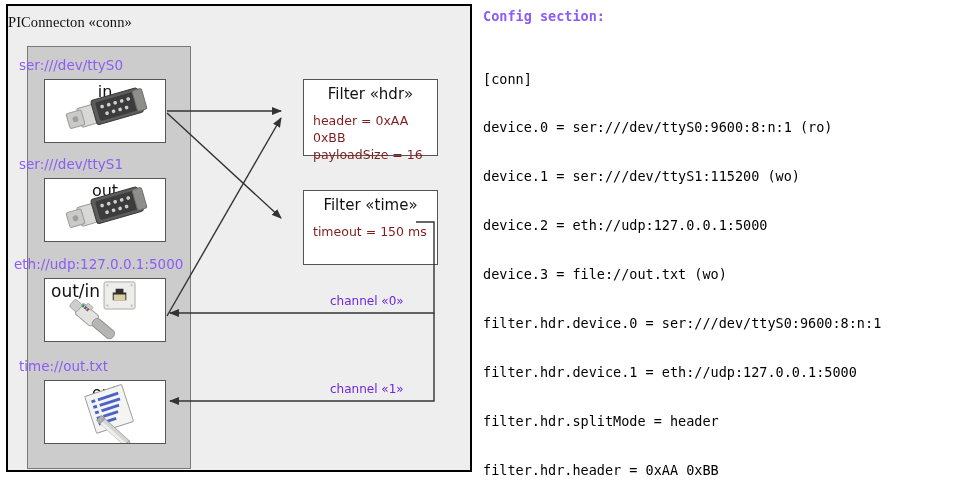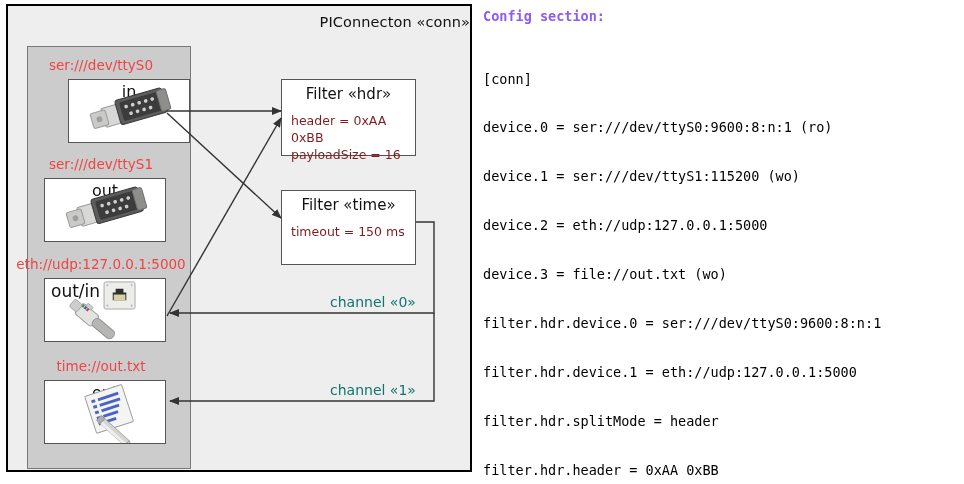--- a/index.html
+++ b/index.html
@@ -25,24 +25,25 @@
     height: 468px;
     background: #eeeeee;
     border: 2px solid #000000;
     box-sizing: border-box;
   }
   #diagram-title {
     position: absolute;
     left: 0;
     top: 8px;
     width: 100%;
-    text-align: right;
+    text-align: left;
     font-size: 14.5px;
     color: #111;
     letter-spacing: .1px;
+    font-family: Liberation Serif, serif;
   }
 
   
   .group-box {
     position: absolute;
     background: #cccccc;
     border: 1.5px solid #787878;
     box-sizing: border-box;
   }
   .group-label {
@@ -54,23 +55,22 @@
     font-size: 14px;
     color: #111;
   }
 
   #devices-box  { left: 19px;  top: 40px; width: 164px; height: 423px; }
   #filters-box  { left: 248px; top: 40px; width: 188px; height: 423px; }
 
   
   .node-caption {
     position: absolute;
-    text-align: center;
     font-size: 13.5px;
-    color: #ef4444;
+    color: #8b5cf6;
     white-space: nowrap;
   }
   .node-card {
     position: absolute;
     background: #ffffff;
     border: 1.5px solid #555555;
     box-sizing: border-box;
   }
   .node-dir {
     position: absolute;
@@ -85,42 +85,43 @@
     position: absolute;
     left: 0; top: 0; width: 100%; height: 100%;
   }
 
   
   .filter-card {
     position: absolute;
     background: #ffffff;
     border: 1.5px solid #555555;
     box-sizing: border-box;
+    margin-left: 22px;
   }
   .filter-title {
     position: absolute;
     top: 5px; left: 0; width: 100%;
     text-align: center;
     font-size: 15px;
     color: #111;
   }
   .filter-props {
     position: absolute;
     left: 9px;
     top: 32px;
     font-size: 12.5px;
     line-height: 17px;
     color: #7f1d1d;
   }
 
   
   .channel-label {
     position: absolute;
-    font-size: 14px;
-    color: #0f766e;
+    font-size: 12px;
+    color: #6d28d9;
     white-space: nowrap;
   }
 
   
   .overlay {
     position: absolute;
     left: 0; top: 0;
     width: 964px; height: 484px;
     pointer-events: none;
   }
@@ -154,21 +155,21 @@
 <div id="page">
 
   <div id="diagram-frame">
     <div id="diagram-title">PIConnecton «conn»</div>
 
     <div class="group-box" id="devices-box"></div>
 
   </div>
 
   <div class="node-caption" style="left:19px; top:57px; width:164px;">ser:///dev/ttyS0</div>
-  <div class="node-card" style="left:44px; top:79px; width:122px; height:64px;margin-left:24px;">
+  <div class="node-card" style="left:44px; top:79px; width:122px; height:64px;">
     <div class="node-dir">in</div>
     <svg class="node-art" viewBox="0 0 122 64">
       <g transform="translate(30,24) rotate(-16)">
         <rect x="0" y="6" width="20" height="20" rx="2" fill="#d8d8d6" stroke="#9a9a98" stroke-width="1"></rect>
         <rect x="16" y="2" width="50" height="26" rx="3" fill="#5d5d5d" stroke="#3a3a3a" stroke-width="1"></rect>
         <rect x="20" y="5" width="42" height="20" rx="2" fill="#3c3c3c"></rect>
         <circle cx="26" cy="11" r="1.9" fill="#cfcfcf"></circle>
           <circle cx="33" cy="11" r="1.9" fill="#cfcfcf"></circle>
         <circle cx="40" cy="11" r="1.9" fill="#cfcfcf"></circle>
           <circle cx="47" cy="11" r="1.9" fill="#cfcfcf"></circle>

